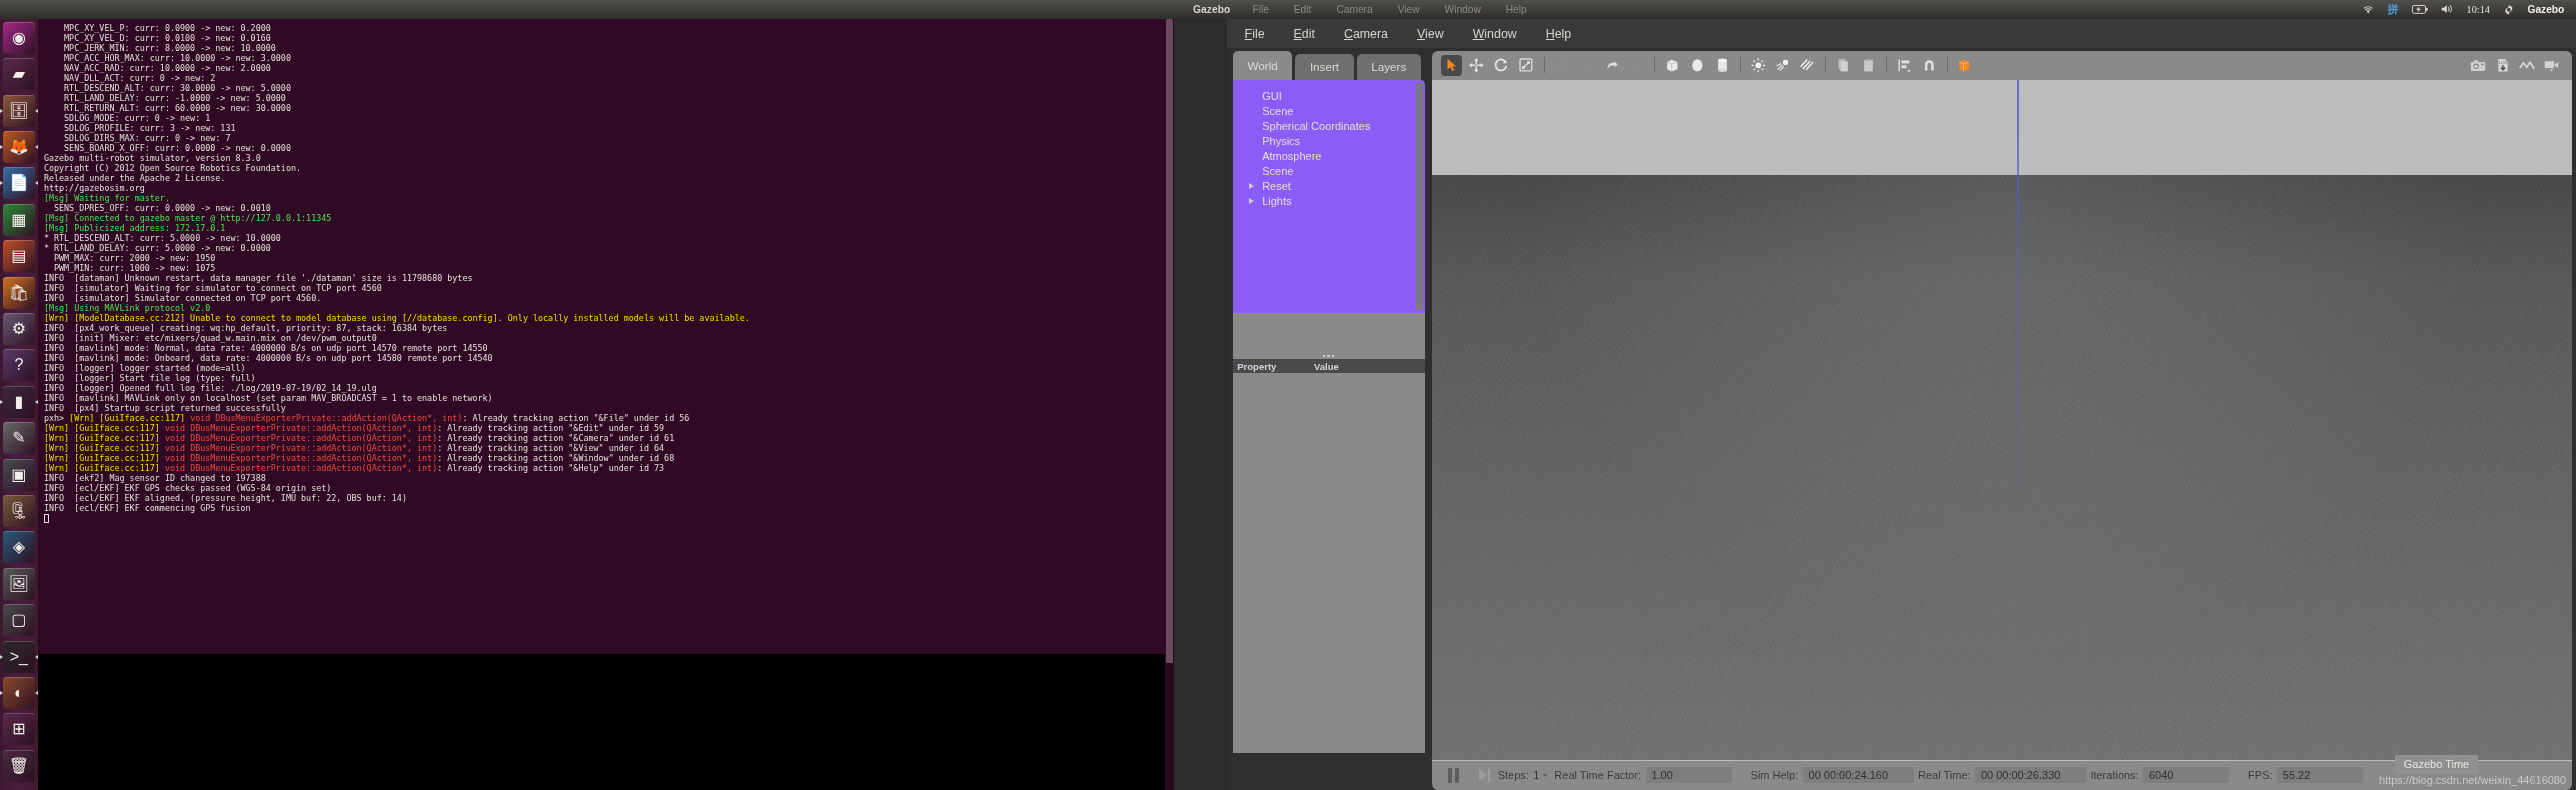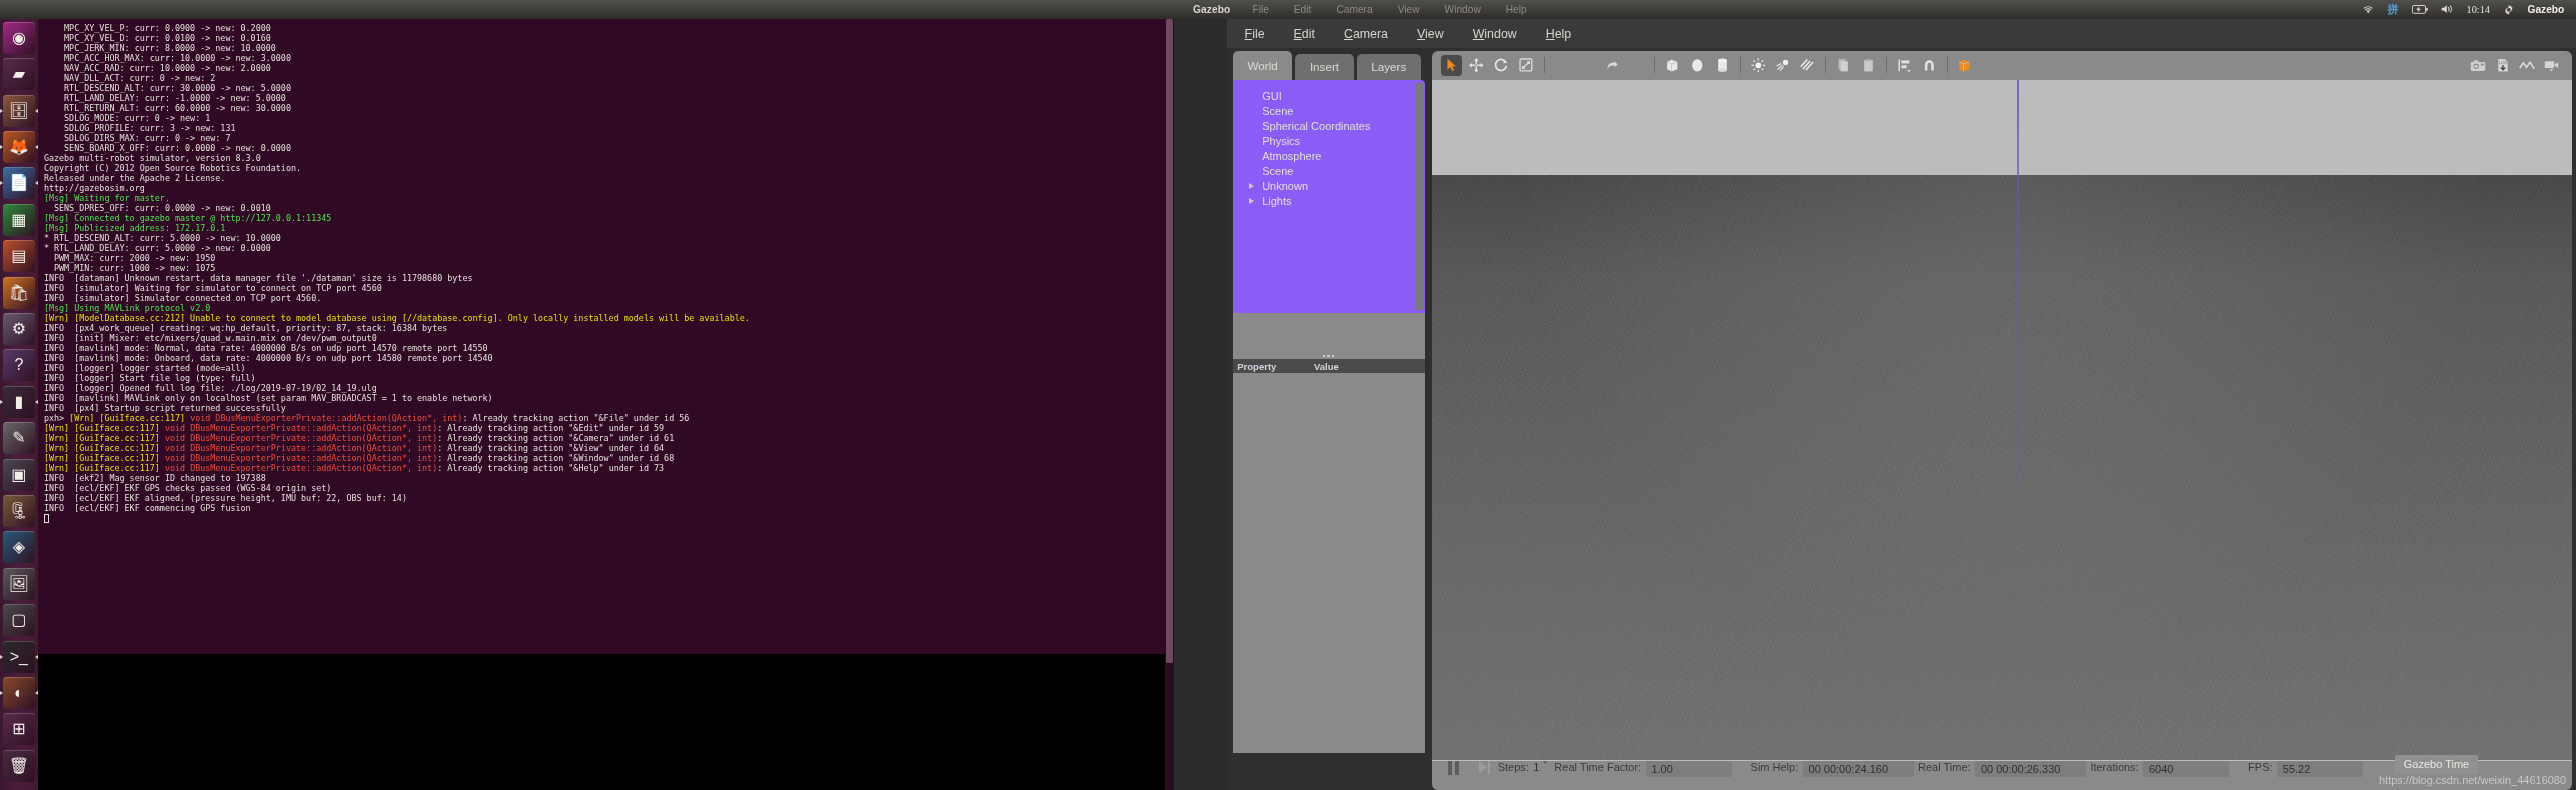--- a/index.html
+++ b/index.html
@@ -89,21 +89,21 @@
     background:
       repeating-linear-gradient(17deg, rgba(255,255,255,.035) 0 0.7px, transparent 0.7px 2.2px),
       repeating-linear-gradient(-23deg, rgba(0,0,0,.05) 0 0.7px, transparent 0.7px 2.9px),
       repeating-linear-gradient(71deg, rgba(255,255,255,.025) 0 0.7px, transparent 0.7px 3.7px),
       linear-gradient(180deg,#474747 0%,#585858 18%,#616161 45%,#6a6a6a 75%,#717171 100%);}
   .ground:after{content:"";position:absolute;inset:0;
     background:radial-gradient(ellipse at 50% 0%, rgba(255,255,255,.10), transparent 60%);}
   .axis-line{position:absolute;top:0;width:1.5px;height:410px;
     background:linear-gradient(180deg,rgba(90,90,200,.85),rgba(90,90,200,.15));}
   .gz-status{position:absolute;left:0;bottom:0;width:1140px;height:29px;background:#8a8a8a;
-    border-radius:0 0 5.9px 5.9px;display:flex;align-items:flex-start;padding:0 4.4px;}
+    border-radius:0 0 5.9px 5.9px;display:flex;align-items:center;padding:0 4.4px;}
   .st-lbl{color:#3b3b3b;font-size:11px;margin:0 4.4px 0 7.3px;}
   .st-val{background:#7e7e7e;color:#2f2f2f;font-size:11px;height:16px;min-width:66px;
     display:flex;align-items:center;padding:0 5.9px;border-radius:1.5px;}
   .pausebtn{width:16px;height:14.6px;display:flex;gap:2.2px;margin-left:11.7px;}
   .pausebtn i{display:block;width:4.4px;height:14.6px;background:#5d5d5d;}
   .stepbtn{margin-left:14.6px;display:flex;align-items:center;gap:1.5px;}
   .stepbtn .tri2{width:0;height:0;border-top:6.6px solid transparent;border-bottom:6.6px solid transparent;border-left:8px solid #9d9d9d;}
   .stepbtn .bar{width:2.2px;height:13px;background:#9d9d9d;}
   .caret{width:0;height:0;border-left:2.9px solid transparent;border-right:2.9px solid transparent;
     border-top:3.7px solid #5d5d5d;margin-left:3.7px;}
@@ -263,21 +263,21 @@
         <div class="gz-tab">Layers</div>
       </div>
       <div class="gz-tree" id="worldtree">
         <div class="gz-tree-sb"></div>
       <div class="gz-tree-item"><span>GUI</span></div>
           <div class="gz-tree-item"><span>Scene</span></div>
           <div class="gz-tree-item"><span>Spherical Coordinates</span></div>
           <div class="gz-tree-item"><span>Physics</span></div>
           <div class="gz-tree-item"><span>Atmosphere</span></div>
           <div class="gz-tree-item"><span>Scene</span></div>
-          <div class="gz-tree-item"><span class="tri"></span><span>Unknown</span></div>
+          <div class="gz-tree-item"><span class="tri"></span><span>Reset</span></div>
           <div class="gz-tree-item"><span class="tri"></span><span>Lights</span></div>
         </div>
       <div class="gz-mid"></div>
       <div class="gz-splitter">
           <i></i>
         </div>
       <div class="gz-propheader">
         <b class="gz-ph1">Property</b>
         <b>Value</b>
       </div>

